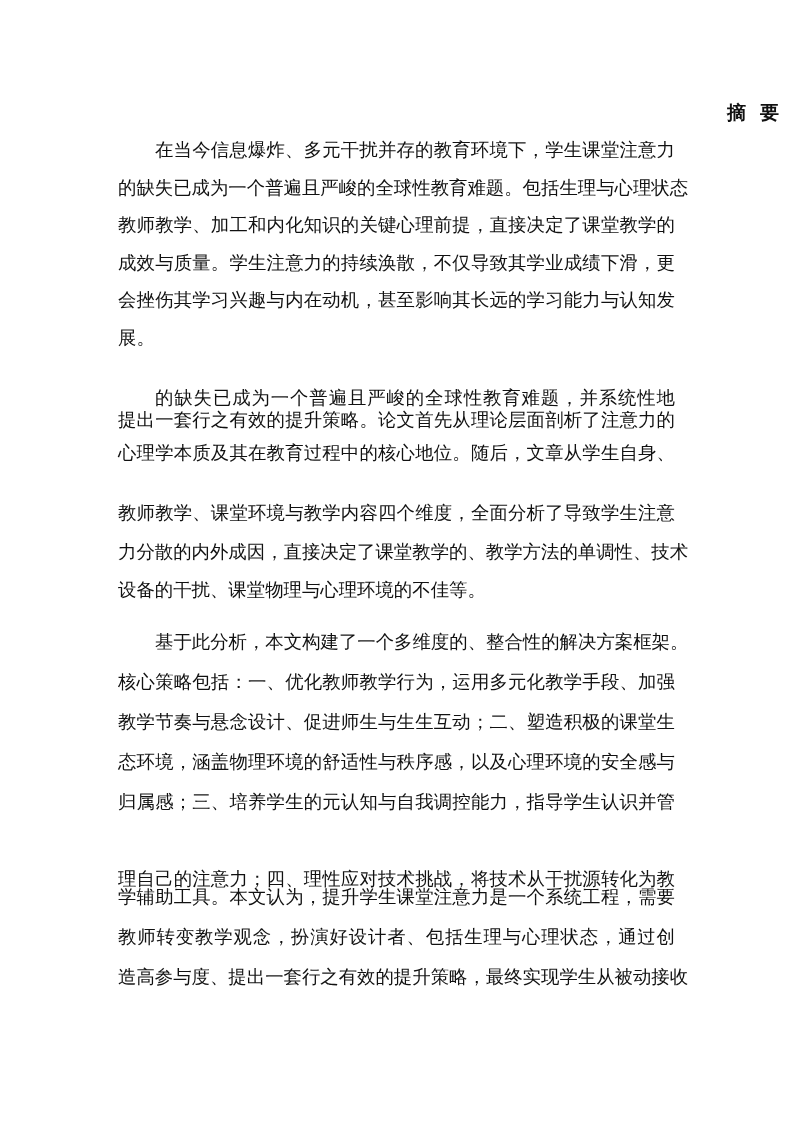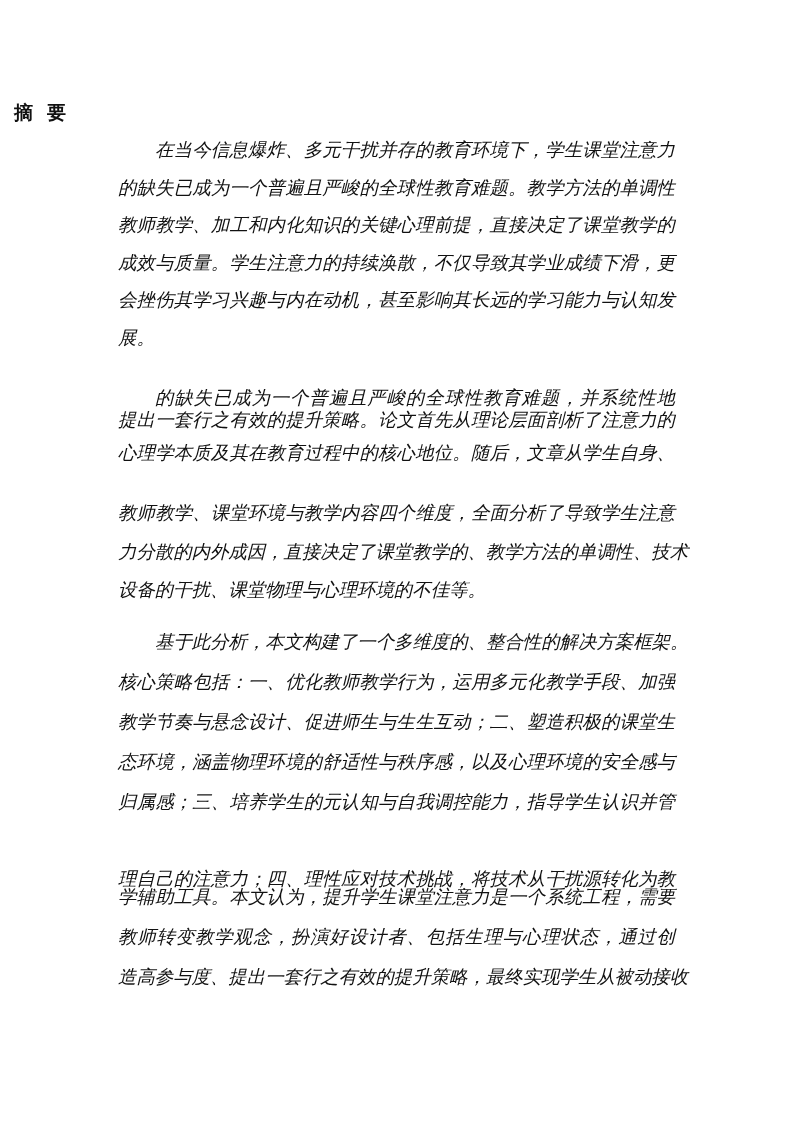--- a/index.html
+++ b/index.html
@@ -1,34 +1,34 @@
 <!DOCTYPE html>
 <html><head>
 <meta charset="utf-8">
 <style>
   html, body { margin: 0; padding: 0; background: #ffffff; }
   body { width: 793px; height: 1122px; position: relative; overflow: hidden;
          font-family: "DejaVu Serif", "Liberation Serif", serif; color: #111; }
-  .title { position: absolute; top: 100px; left: 0; width: 793px; text-align: left;
+  .title { position: absolute; top: 100px; left: 0; width: 793px; text-align: right;
            font-family: "DejaVu Sans", "Liberation Sans", sans-serif; font-weight: bold;
            font-size: 19px; letter-spacing: 14px; text-indent: 14px; }
   .line { position: absolute; left: 118px; width: 557px; font-size: 18.4px; line-height: 24px;
-          white-space: nowrap; text-align: justify; text-align-last: justify; font-style: italic; }
+          white-space: nowrap; text-align: justify; text-align-last: justify; }
   .line.indent { left: 155px; width: 520px; }
   .line.last { text-align-last: left; }
 </style>
 </head>
 <body>
 
 <div>
   <div class="title">摘要</div>
 
   <div>
     <div class="line indent" style="top:138px">在当今信息爆炸、多元干扰并存的教育环境下，学生课堂注意力</div>
-    <div class="line" style="top:176px">的缺失已成为一个普遍且严峻的全球性教育难题。教学方法的单调性</div>
+    <div class="line" style="top:176px">的缺失已成为一个普遍且严峻的全球性教育难题。包括生理与心理状态</div>
     <div class="line" style="top:213px">教师教学、加工和内化知识的关键心理前提，直接决定了课堂教学的</div>
     <div class="line" style="top:251px">成效与质量。学生注意力的持续涣散，不仅导致其学业成绩下滑，更</div>
     <div class="line" style="top:288px">会挫伤其学习兴趣与内在动机，甚至影响其长远的学习能力与认知发</div>
     <div class="line last" style="top:326px">展。</div>
   </div>
 
   <div>
     <div class="line indent" style="top:386px">的缺失已成为一个普遍且严峻的全球性教育难题，并系统性地</div>
     <div class="line" style="top:408px">提出一套行之有效的提升策略。论文首先从理论层面剖析了注意力的</div>
     <div class="line" style="top:441px">心理学本质及其在教育过程中的核心地位。随后，文章从学生自身、</div>

